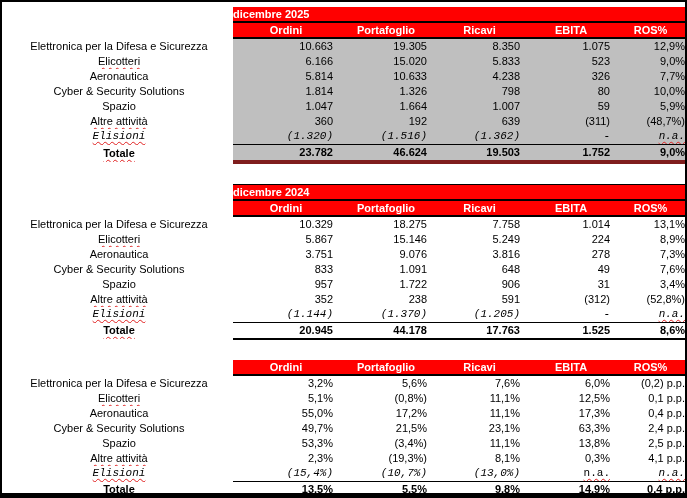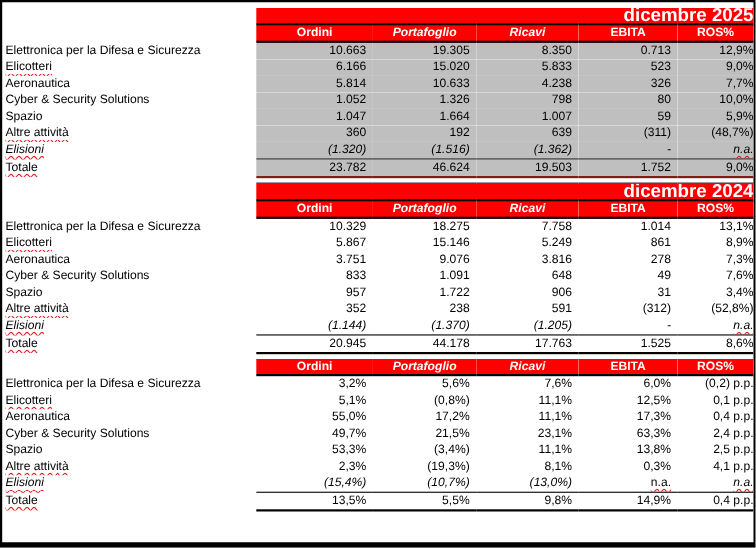--- a/index.html
+++ b/index.html
@@ -1,39 +1,39 @@
 <!DOCTYPE html>
 <html style="--accent: #ff0000; --gray-fill: #bfbfbf;"><head>
 <meta charset="utf-8">
 <style>
   html,body{margin:0;padding:0;background:#fff;}
   body{width:687px;height:498px;font-family:"Liberation Sans","DejaVu Sans",sans-serif;-webkit-font-smoothing:antialiased;}
   .frame{box-sizing:border-box;width:687px;height:498px;border:2px solid #000;border-bottom-width:5px;background:#fff;overflow:hidden;}
   table.fin{border-collapse:collapse;table-layout:fixed;width:683px;font-size:11px;color:#000;}
   table.fin td,table.fin th{padding:0;margin:0;white-space:nowrap;overflow:hidden;vertical-align:middle;}
   .t1{margin-top:5px;}
-  .t2,.t3{margin-top:4px;}
-  
-  .ttl{background:var(--accent,#ff0000);color:#fff;font-weight:bold;text-align:right;height:14px;line-height:14px;font-size:17px;border-bottom:2px solid #000;
+  .t2,.t3{margin-top:20px;}
+  
+  .ttl{background:var(--accent,#ff0000);color:#fff;font-weight:bold;text-align:left;height:14px;line-height:14px;font-size:11px;border-bottom:2px solid #000;
        text-decoration:underline wavy #9c1111;text-decoration-thickness:1px;text-underline-offset:3px;}
   .t2 .ttl,.t3 .ttl{border-top:1px solid #000;}
   
   .hdr th{background:var(--accent,#ff0000);color:#fff;font-weight:bold;height:14px;line-height:14px;font-size:11px;border-bottom:2px solid #000;}
-  .hdr th:nth-child(3),.hdr th:nth-child(4){text-decoration:underline wavy #9c1111;text-decoration-thickness:1px;text-underline-offset:3px;font-style:italic;}
+  .hdr th:nth-child(3),.hdr th:nth-child(4){text-decoration:underline wavy #9c1111;text-decoration-thickness:1px;text-underline-offset:3px;}
   
   tbody td{height:15px;line-height:15px;}
-  tbody td.lbl{text-align:left;padding-left:3px;}
+  tbody td.lbl{text-align:center;padding-left:3px;}
   tbody td.v{text-align:right;padding-right:6px;}
   tbody td.v:last-child{padding-right:0;}
   .t1 tbody td.v{background:var(--gray-fill,#bfbfbf);}
   
-  tbody tr:nth-child(7){font-style:italic;}                      
+  tbody tr:nth-child(7){font-style:italic;font-family:Liberation Mono, monospace;}                      
   .t3 tbody tr:nth-child(7) td:nth-child(5){font-style:normal;}  
-  tbody tr:nth-child(8){font-weight:normal;}                       
-  tbody tr:nth-child(8) td.v{border-top:1.5px solid #000;border-bottom:2px solid #7f1d1d;}
+  tbody tr:nth-child(8){font-weight:bold;}                       
+  tbody tr:nth-child(8) td.v{border-top:1.5px solid #000;border-bottom:4px solid #7f1d1d;}
   .t2 tbody tr:nth-child(8) td.v,.t3 tbody tr:nth-child(8) td.v{border-bottom:2px solid #000;}
   
   tbody tr:nth-child(2) td.lbl,tbody tr:nth-child(6) td.lbl,
   tbody tr:nth-child(7) td.lbl,tbody tr:nth-child(8) td.lbl,
   .t1 tbody tr:nth-child(7) td:nth-child(6),
   .t2 tbody tr:nth-child(7) td:nth-child(6),
   .t3 tbody tr:nth-child(7) td:nth-child(5),
   .t3 tbody tr:nth-child(7) td:nth-child(6){
     text-decoration:underline wavy #e02020;text-decoration-thickness:1px;text-underline-offset:2px;}
 </style>
@@ -64,42 +64,42 @@
         <th>EBITA</th>
         <th>ROS%</th>
       </tr>
     </thead>
     <tbody>
         <tr>
     <td class="lbl">Elettronica per la Difesa e Sicurezza</td>
     <td class="v">10.663</td>
     <td class="v">19.305</td>
     <td class="v">8.350</td>
-    <td class="v">0.713</td>
+    <td class="v">1.075</td>
     <td class="v">12,9%</td>
   </tr>
         <tr>
     <td class="lbl">Elicotteri</td>
     <td class="v">6.166</td>
     <td class="v">15.020</td>
     <td class="v">5.833</td>
     <td class="v">523</td>
     <td class="v">9,0%</td>
   </tr>
         <tr>
     <td class="lbl">Aeronautica</td>
     <td class="v">5.814</td>
     <td class="v">10.633</td>
     <td class="v">4.238</td>
     <td class="v">326</td>
     <td class="v">7,7%</td>
   </tr>
         <tr>
     <td class="lbl">Cyber &amp; Security Solutions</td>
-    <td class="v">1.052</td>
+    <td class="v">1.814</td>
     <td class="v">1.326</td>
     <td class="v">798</td>
     <td class="v">80</td>
     <td class="v">10,0%</td>
   </tr>
         <tr>
     <td class="lbl">Spazio</td>
     <td class="v">1.047</td>
     <td class="v">1.664</td>
     <td class="v">1.007</td>
@@ -163,21 +163,21 @@
     <td class="v">18.275</td>
     <td class="v">7.758</td>
     <td class="v">1.014</td>
     <td class="v">13,1%</td>
   </tr>
         <tr>
     <td class="lbl">Elicotteri</td>
     <td class="v">5.867</td>
     <td class="v">15.146</td>
     <td class="v">5.249</td>
-    <td class="v">861</td>
+    <td class="v">224</td>
     <td class="v">8,9%</td>
   </tr>
         <tr>
     <td class="lbl">Aeronautica</td>
     <td class="v">3.751</td>
     <td class="v">9.076</td>
     <td class="v">3.816</td>
     <td class="v">278</td>
     <td class="v">7,3%</td>
   </tr>

